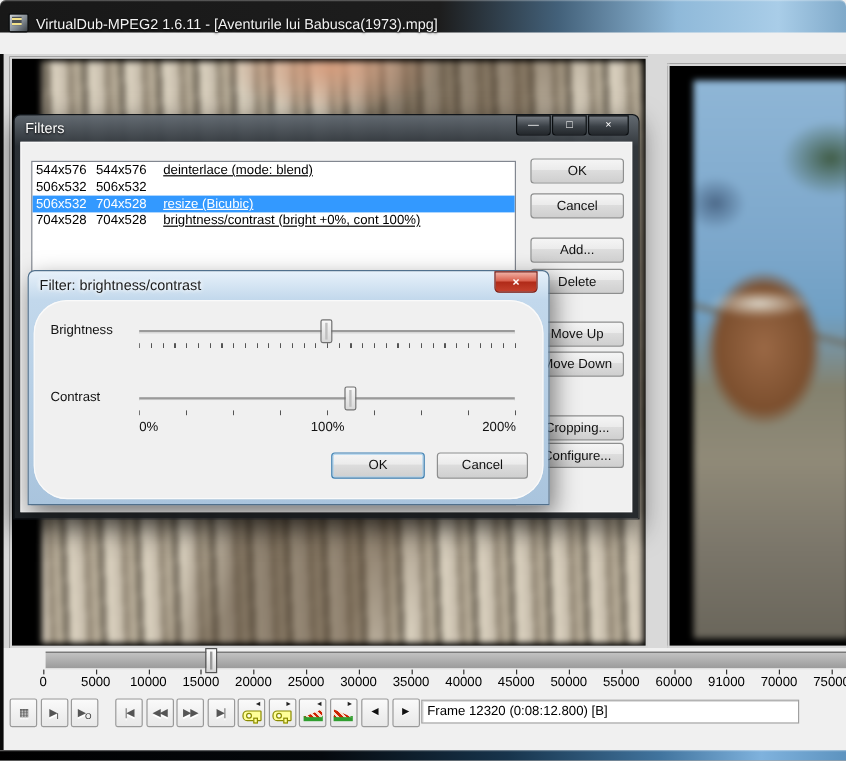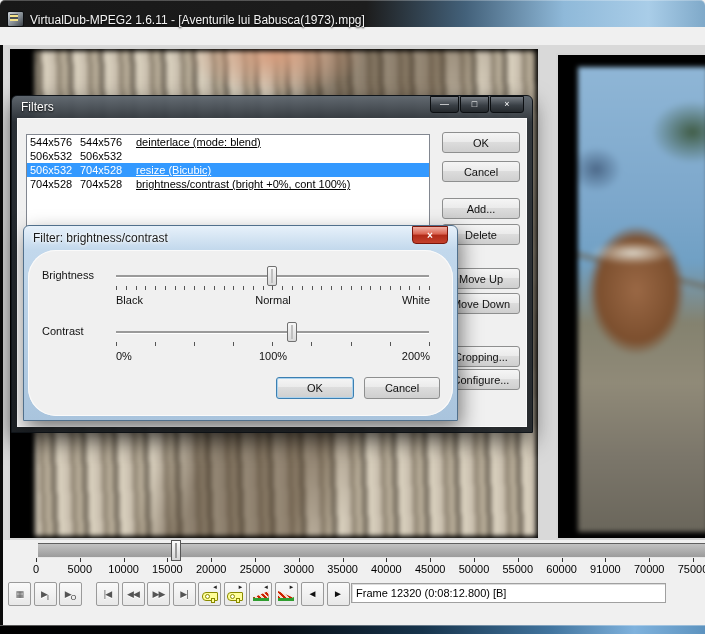--- a/index.html
+++ b/index.html
@@ -212,25 +212,20 @@
     </div>
 
     <div class="dlg-bc">
       <span class="caption">Filter: brightness/contrast</span>
       <div class="capbtn red">×</div>
       <div class="bc-body">
         <span class="slider-label lbl-bright">Brightness</span>
         <div class="groove groove-1"></div>
         <div class="thumb thumb-bright"></div>
         <div class="ticks ticks-1"></div>
-        <div class="scale-row scale-1">
-          <span class="min">Black</span>
-          <span class="mid">Normal</span>
-          <span class="max">White</span>
-        </div>
         <span class="slider-label lbl-contrast">Contrast</span>
         <div class="groove groove-2"></div>
         <div class="thumb thumb-contrast"></div>
         <div class="ticks ticks-2"></div>
         <div class="scale-row scale-2">
           <span class="min">0%</span>
           <span class="mid">100%</span>
           <span class="max">200%</span>
         </div>
         <div class="btn default bc-btn bc-ok">OK</div>

